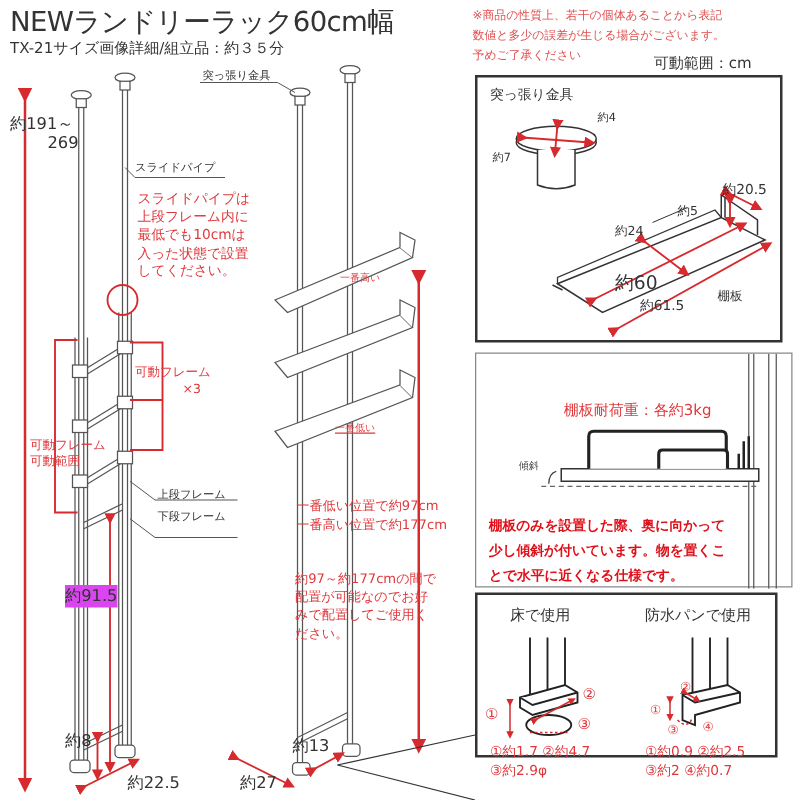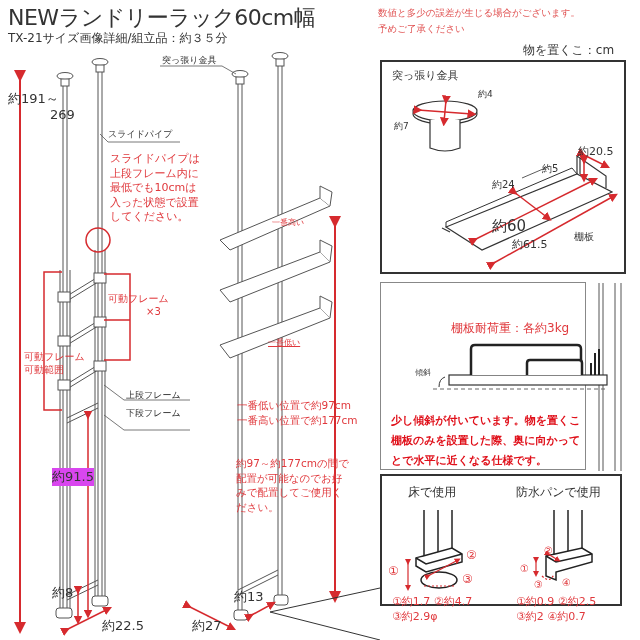--- a/index.html
+++ b/index.html
@@ -15,24 +15,25 @@
   .redbold { font-size:11px; color:#e0101a; font-weight:bold; line-height:20px; white-space:nowrap; }
   .panel { border:2px solid #333; background:#fff; box-sizing:border-box; }
   svg { position:absolute; left:0; top:0; }
 </style>
 </head>
 <body>
 
 <div class="abs title">NEWランドリーラック60cm幅</div>
 <div class="abs subtitle">TX-21サイズ画像詳細/組立品：約３５分</div>
 <div class="abs notice">
+  <div>※商品の性質上、若干の個体あることから表記</div>
   <div>数値と多少の誤差が生じる場合がございます。</div>
   <div>予めご了承ください</div>
 </div>
-<div class="abs unit">物を置くこ：cm</div>
+<div class="abs unit">可動範囲：cm</div>
 
 <svg width="640" height="640" viewBox="0 0 640 640">
   <defs>
     <marker id="ah" markerWidth="6" markerHeight="6" refX="3" refY="3" orient="auto">
       <path d="M0,0 L6,3 L0,6 Z" fill="#d62a2e"></path>
     </marker>
   </defs>
 
   <line x1="20" y1="76" x2="20" y2="628" stroke="#d62a2e" stroke-width="2" marker-start="url(#ah)" marker-end="url(#ah)"></line>
 
@@ -119,21 +120,21 @@
 
   <line x1="188" y1="606" x2="232" y2="628" stroke="#d62a2e" stroke-width="1.5" marker-start="url(#ah)" marker-end="url(#ah)"></line>
 
   <line x1="250" y1="616" x2="272" y2="604" stroke="#d62a2e" stroke-width="1.5" marker-start="url(#ah)" marker-end="url(#ah)"></line>
 
   <line x1="270" y1="612" x2="380" y2="588" stroke="#333" stroke-width="1"></line>
   <line x1="270" y1="612" x2="380" y2="640" stroke="#333" stroke-width="1"></line>
 </svg>
 
 <div class="abs lbl" style="left:8px;top:90px;font-size:13px;">約191～</div>
-<div class="abs lbl" style="left:38px;top:107px;font-size:13px;margin-left:12px;">269</div>
+<div class="abs lbl" style="left:38px;top:107px;font-size:13px;">269</div>
 <div class="abs lbl-sm" style="left:108px;top:128px;">スライドパイプ</div>
 <div class="abs redtxt" style="left:110px;top:152px;">
   <div>スライドパイプは</div>
   <div>上段フレーム内に</div>
   <div>最低でも10cmは</div>
   <div>入った状態で設置</div>
   <div>してください。</div>
 </div>
 <div class="abs redtxt" style="left:108px;top:292px;font-size:10px;">可動フレーム</div>
 <div class="abs redtxt" style="left:146px;top:305px;font-size:10px;">×3</div>
@@ -195,21 +196,21 @@
   <div class="abs lbl-sm" style="left:52px;top:26px;margin-left:44px;">約4</div>
   <div class="abs lbl-sm" style="left:12px;top:58px;">約7</div>
   <div class="abs lbl" style="left:196px;top:82px;font-size:11px;">約20.5</div>
   <div class="abs lbl-sm" style="left:160px;top:100px;font-size:10px;">約5</div>
   <div class="abs lbl-sm" style="left:110px;top:116px;font-size:10px;">約24</div>
   <div class="abs lbl" style="left:110px;top:155px;font-size:15px;">約60</div>
   <div class="abs lbl" style="left:130px;top:175px;font-size:11px;">約61.5</div>
   <div class="abs lbl-sm" style="left:192px;top:168px;font-size:10px;">棚板</div>
 </div>
 
-<div class="abs" style="left:380px;top:282px;width:206px;height:188px;border:1px solid #888;box-sizing:border-box;background:#fff;">
+<div class="abs" style="left:380px;top:282px;width:254px;height:188px;border:1px solid #888;box-sizing:border-box;background:#fff;">
   <svg width="258" height="188" viewBox="0 0 258 188">
 
     <line x1="218" y1="0" x2="218" y2="188" stroke="#555" stroke-width="1"></line>
     <line x1="222" y1="0" x2="222" y2="188" stroke="#555" stroke-width="1"></line>
     <line x1="234" y1="0" x2="234" y2="188" stroke="#555" stroke-width="1"></line>
     <line x1="240" y1="0" x2="240" y2="188" stroke="#555" stroke-width="1"></line>
 
     <rect x="68" y="92" width="158" height="10" fill="#fff" stroke="#333" stroke-width="1.2"></rect>
     <line x1="52" y1="106" x2="226" y2="106" stroke="#666" stroke-width="1" stroke-dasharray="4,3"></line>
 
@@ -217,22 +218,22 @@
     <path d="M146,92 V80 Q146,77 149,77 H198 Q201,77 201,80 V92" fill="#fff" stroke="#222" stroke-width="2.5"></path>
     <line x1="210" y1="92" x2="210" y2="80" stroke="#222" stroke-width="2"></line>
     <line x1="214" y1="92" x2="214" y2="70" stroke="#222" stroke-width="2"></line>
     <line x1="218" y1="92" x2="218" y2="66" stroke="#222" stroke-width="2"></line>
 
     <path d="M58,104 Q58,96 64,94" fill="none" stroke="#333" stroke-width="1"></path>
   </svg>
   <div class="abs redtxt" style="left:70px;top:38px;font-size:12px;">棚板耐荷重：各約3kg</div>
   <div class="abs lbl-sm" style="left:34px;top:84px;font-size:8px;">傾斜</div>
   <div class="abs redbold" style="left:10px;top:128px;">
+    <div>棚板のみを設置した際、奥に向かって</div>
     <div>少し傾斜が付いています。物を置くこ</div>
-    <div>棚板のみを設置した際、奥に向かって</div>
     <div>とで水平に近くなる仕様です。</div>
   </div>
 </div>
 
 <div class="abs panel" style="left:380px;top:474px;width:242px;height:132px;">
   <svg width="242" height="164" viewBox="0 0 242 164">
     <defs>
       <marker id="ah3" markerWidth="5" markerHeight="5" refX="2.5" refY="2.5" orient="auto">
           <path d="M0,0 L5,2.5 L0,5 Z" fill="#d62a2e"></path>
         </marker>

